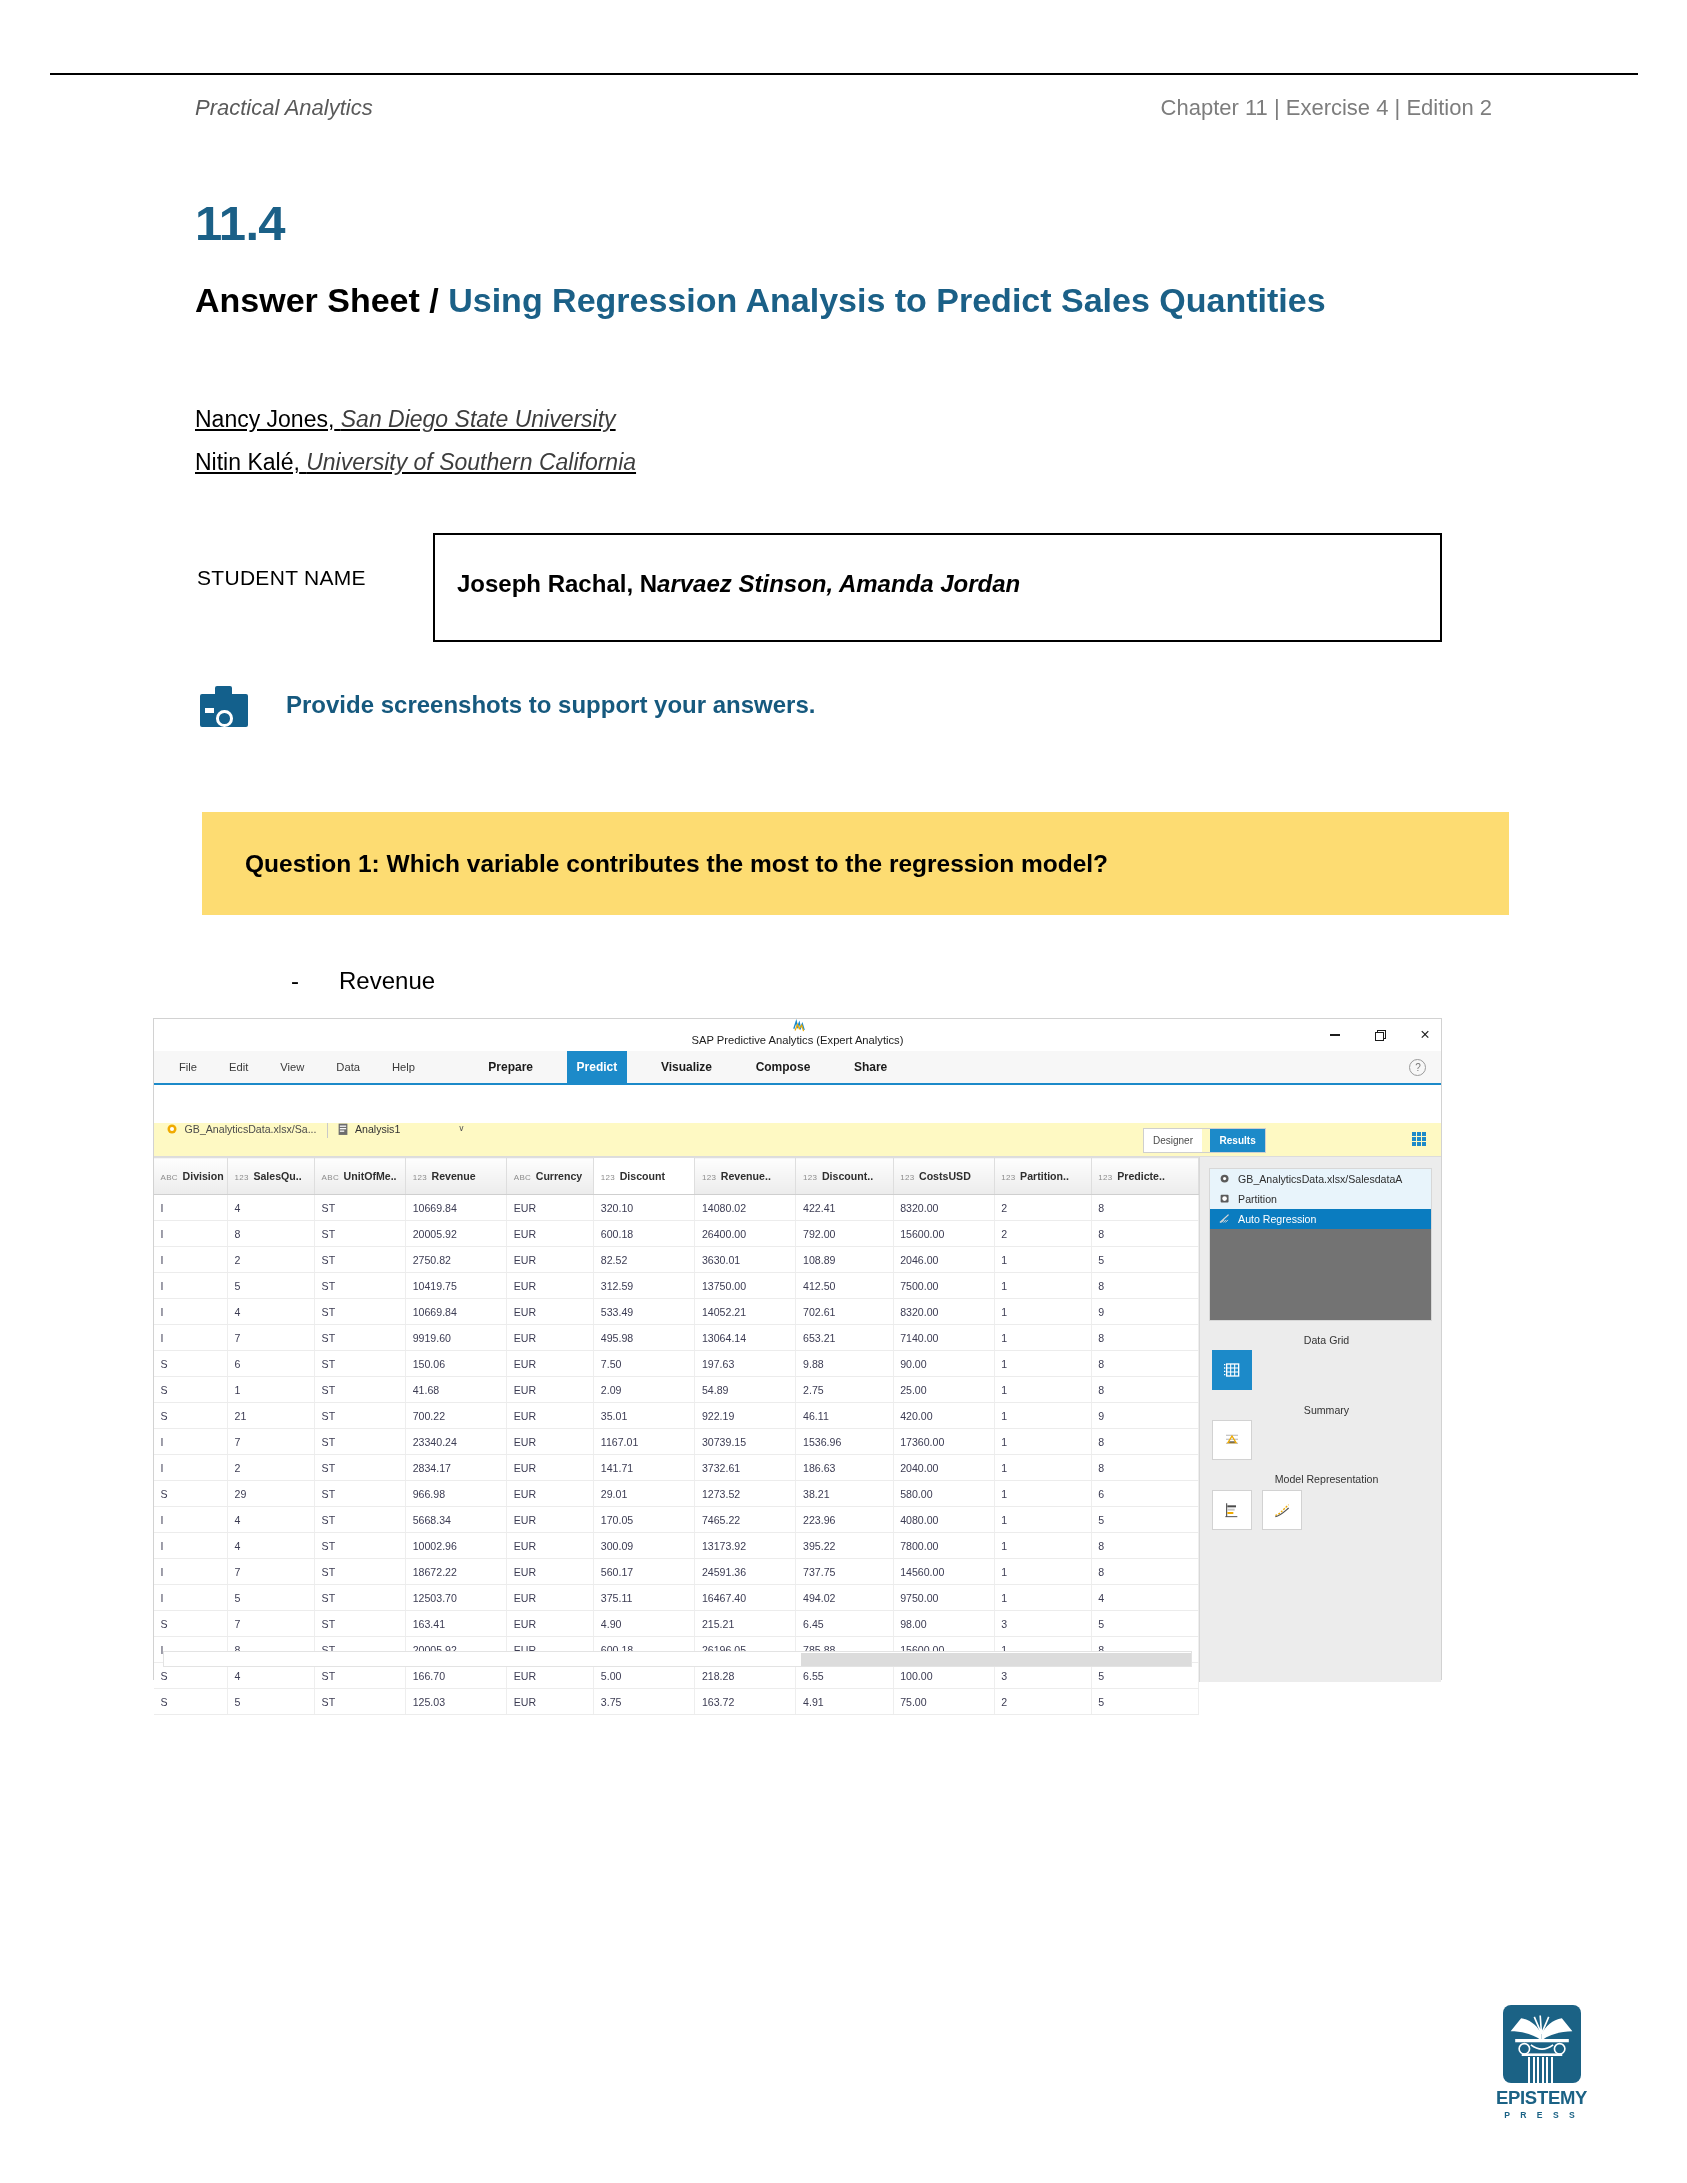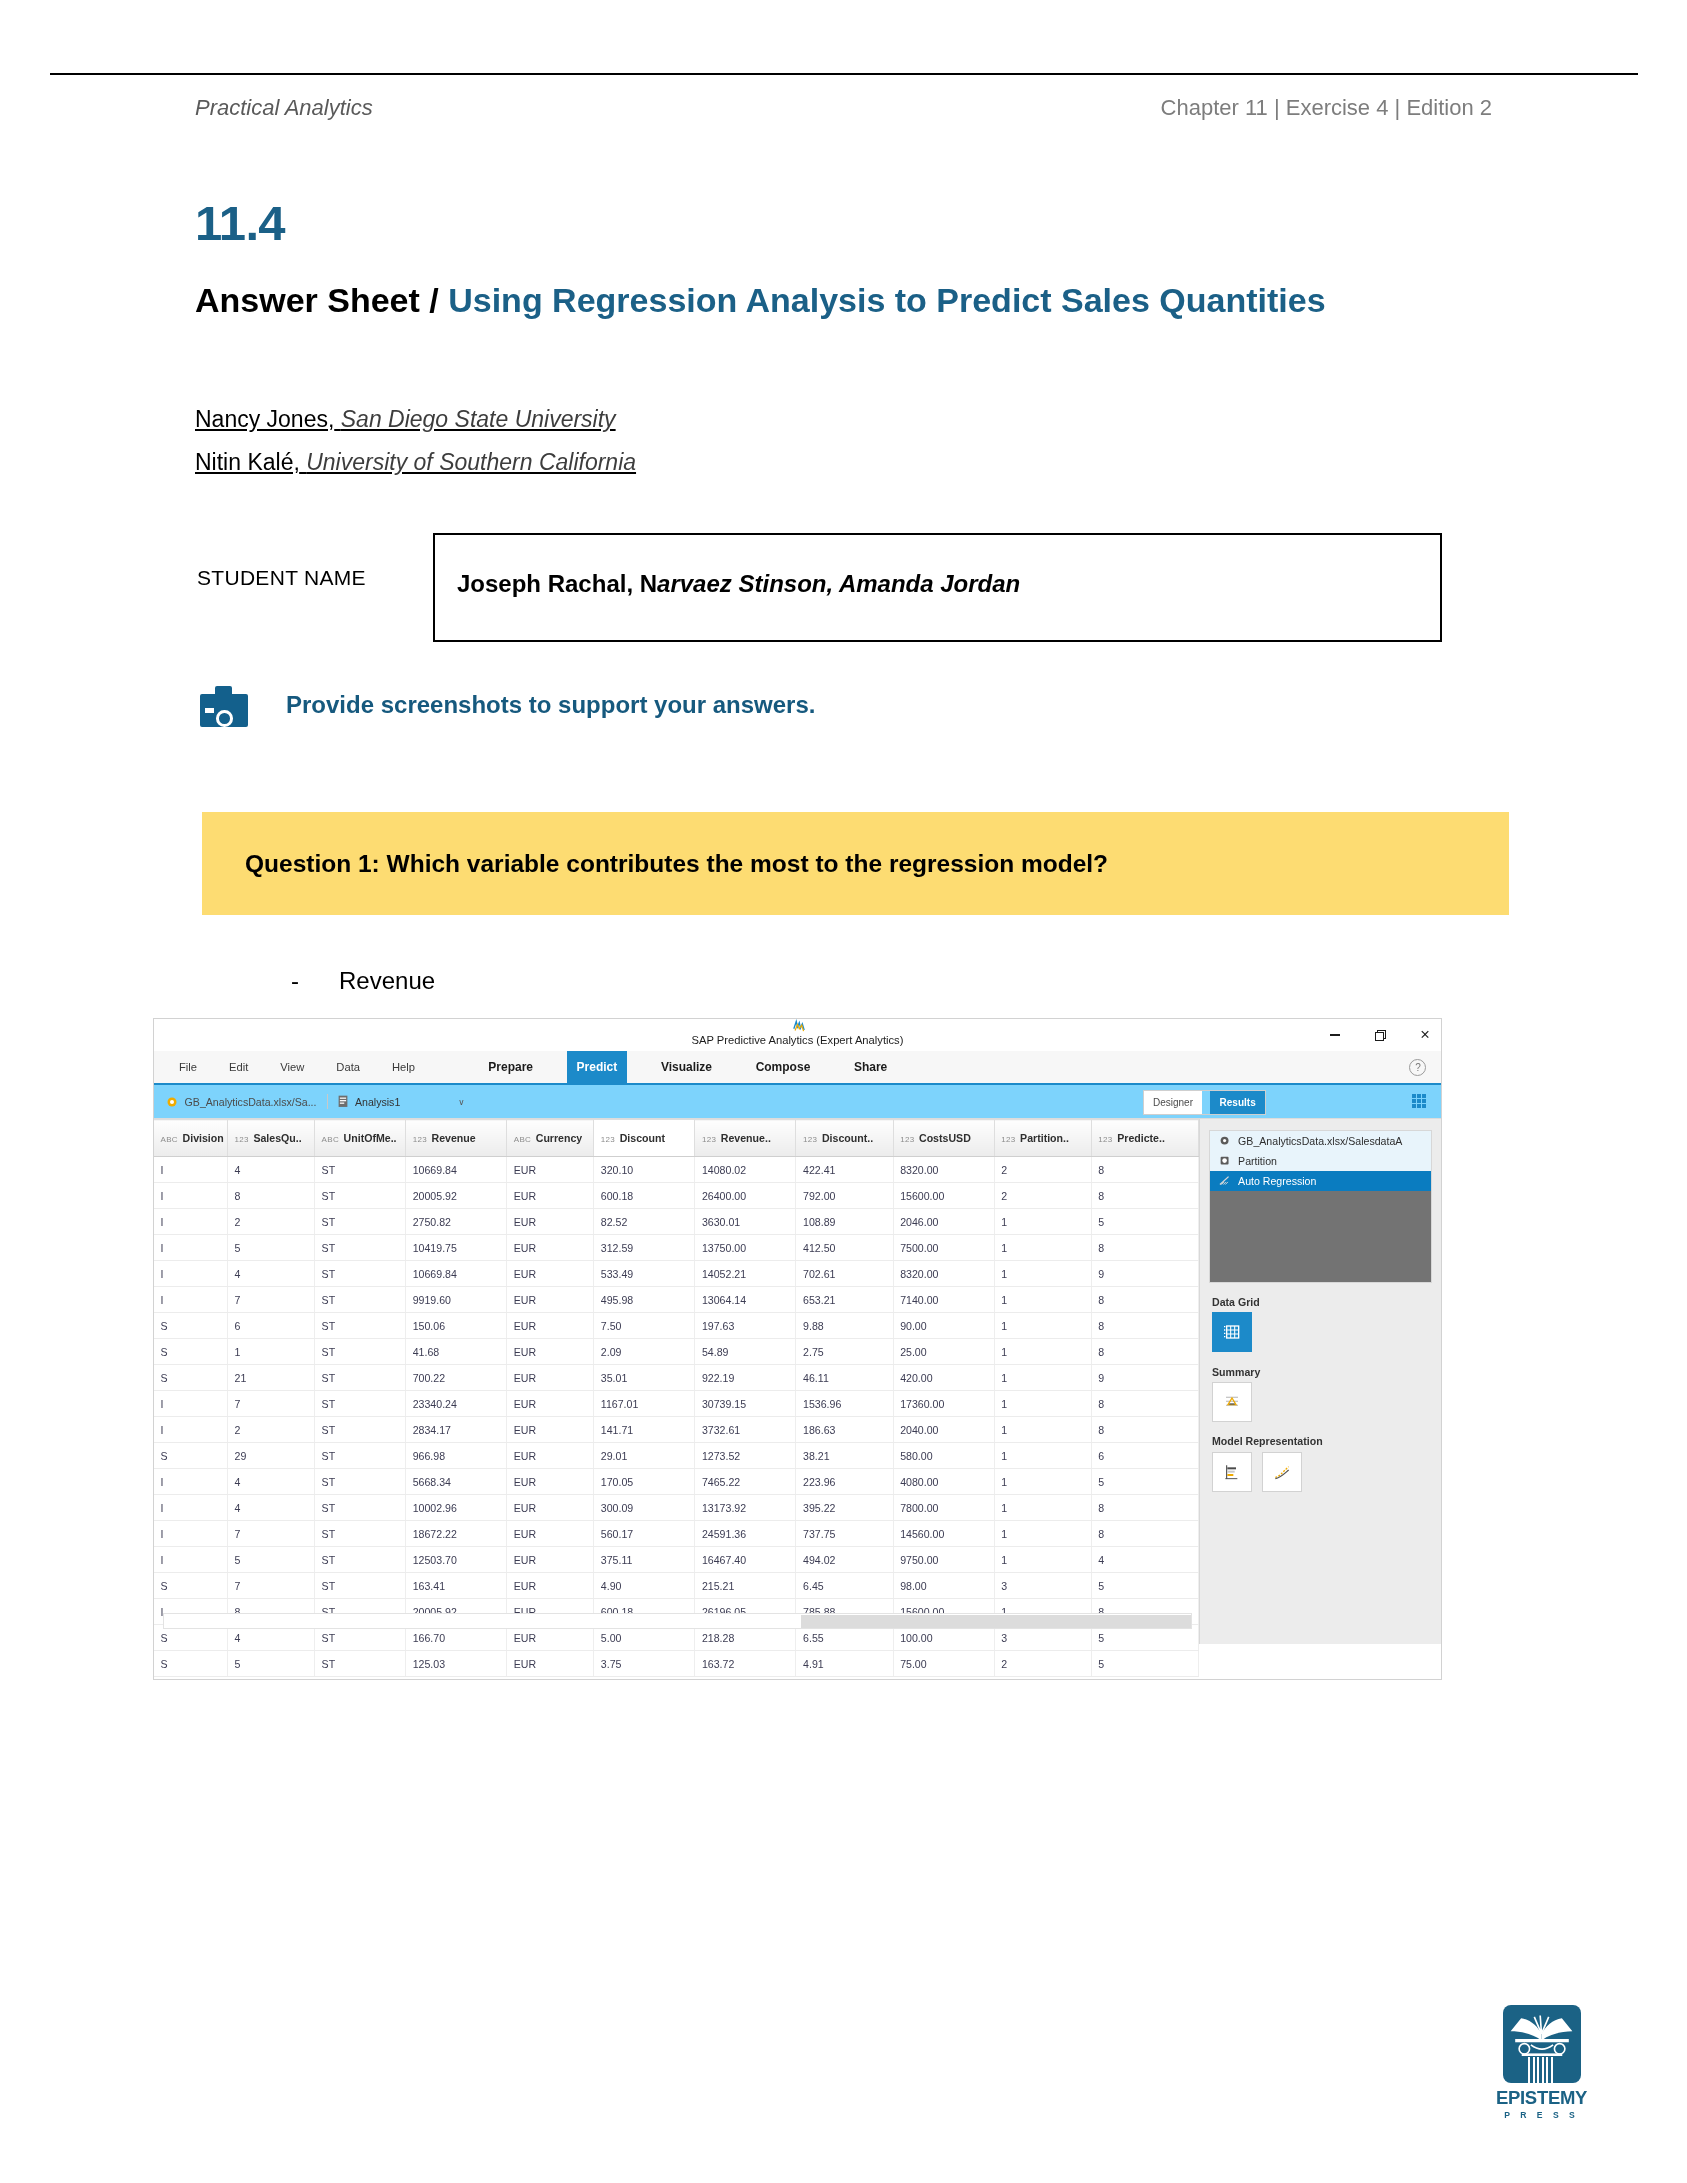--- a/index.html
+++ b/index.html
@@ -281,24 +281,25 @@
     border-radius: 50%;
     color: #777;
     font-size: 10px;
     display: flex; align-items: center; justify-content: center;
   }
 
   
   .sap-toolbar {
     position: relative;
     height: 33px;
-    background: #7dd3fc;
+    background: #fef9c3;
     border-bottom: 0.7px solid #dcdcdc;
     display: flex;
-    align-items: center;
+    align-items: flex-start;
+    margin-top: 38px;
   }
   .tb-gear {
     width: 12px; height: 12px; margin-left: 12px; margin-right: 6.6px; flex: none;
   }
   .tb-file {
     font-size: 10.6px; color: #4b4b4b; white-space: nowrap;
   }
   .tb-sep {
     width: 0.7px; height: 14.6px; background: #c9c9c9; margin: 0 10.6px;
   }
@@ -434,23 +435,24 @@
     white-space: nowrap;
     overflow: hidden;
   }
   .pipe-row.lightsel { background: #e8f4fb; }
   .pipe-row.sel { background: #0a7cc0; color: #ffffff; }
   .pipe-ico {
     width: 13.2px; height: 13.2px; margin: 0 6.6px 0 4px; flex: none;
   }
   .panel-title {
     font-size: 10.6px;
-    font-weight: bold;
+    font-weight: normal;
     color: #333;
     margin: 13.2px 0 4.6px 12px;
+    text-align: center;
   }
   .tile {
     width: 38px; height: 38px;
     border: 0.7px solid #d2d2d2;
     background: #ffffff;
     margin-left: 12px;
     display: inline-flex;
     align-items: center; justify-content: center;
     vertical-align: top;
   }

